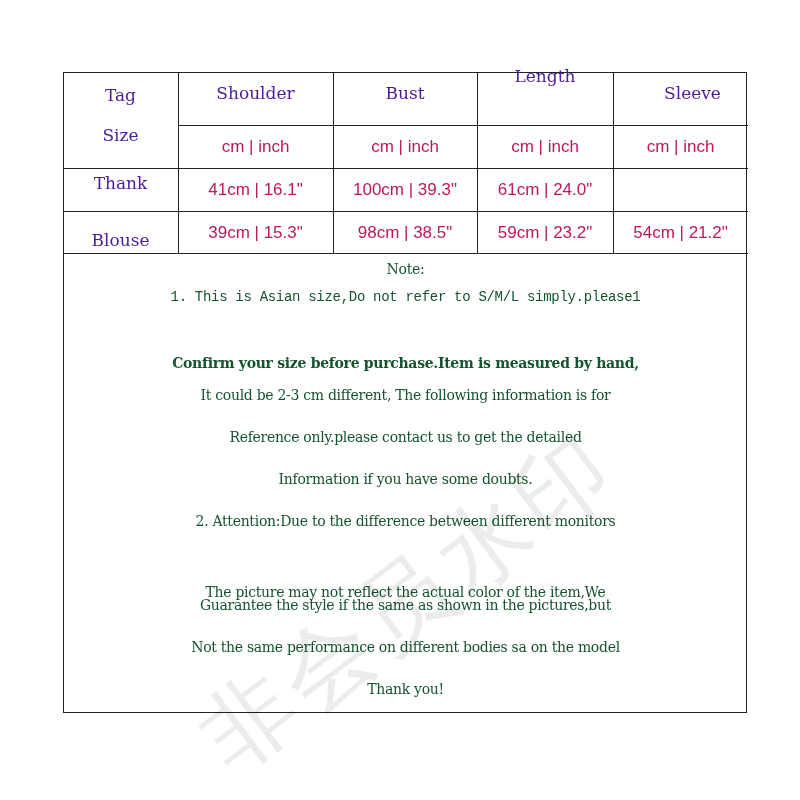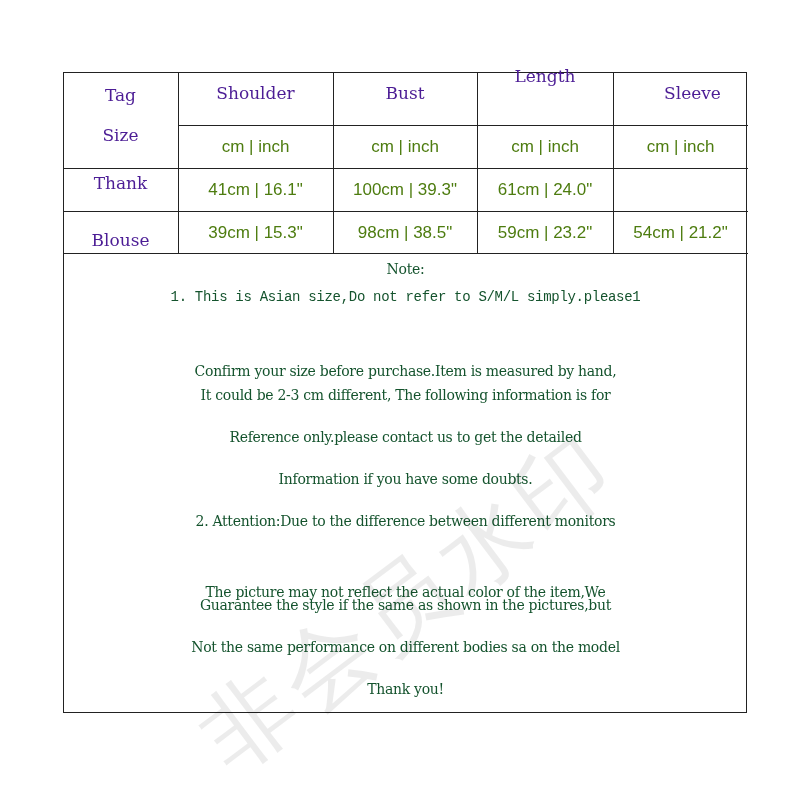--- a/index.html
+++ b/index.html
@@ -2,21 +2,21 @@
 <html><head>
   <meta charset="utf-8">
   <style>
     html, body { margin:0; padding:0; background:#ffffff; }
     body { width:800px; height:800px; position:relative; overflow:hidden; font-family:"DejaVu Serif", serif; color:#111; }
     .frame { position:absolute; left:63px; top:72px; width:684px; height:641px; border:1px solid #222; box-sizing:border-box; }
     .vline { position:absolute; width:1px; background:#222; }
     .hline { position:absolute; height:1px; background:#222; }
     .cell { position:absolute; display:flex; align-items:center; justify-content:center; text-align:center; }
     .serif { font-family:"DejaVu Serif", serif; font-size:17px; color:#4c1d95; }
-    .sans { font-family:"Liberation Sans", sans-serif; font-size:17px; color:#4d7c0f; }
+    .sans { font-family:"Liberation Sans", sans-serif; font-size:17px; color:#be185d; }
     .note-line { position:absolute; left:64px; width:683px; text-align:center; font-family:"DejaVu Serif", serif; font-size:14px; color:#14532d; white-space:nowrap; letter-spacing:-0.3px; }
     .watermark { position:absolute; left:150px; top:500px; font-family:"DejaVu Sans", sans-serif; font-size:92px; color:#000; opacity:0.07; transform:rotate(-37deg); transform-origin:left top; white-space:nowrap; pointer-events:none; letter-spacing:6px; }
   </style>
 </head>
 <body>
 
 <div>
   <div class="frame"></div>
 
   <div class="vline" style="left:178px; top:72px; height:181px;"></div>
@@ -49,21 +49,21 @@
   <div class="cell sans" style="left:613px; top:169px; width:135px; height:42px;"></div>
 
   <div class="cell serif" style="left:63px; top:224px; width:115px; height:32px;">Blouse</div>
   <div class="cell sans" style="left:178px; top:212px; width:155px; height:42px;">39cm | 15.3"</div>
   <div class="cell sans" style="left:333px; top:212px; width:144px; height:42px;">98cm | 38.5"</div>
   <div class="cell sans" style="left:477px; top:212px; width:136px; height:42px;">59cm | 23.2"</div>
   <div class="cell sans" style="left:613px; top:212px; width:135px; height:42px;">54cm | 21.2"</div>
 
   <div class="note-line" style="top:261px;">Note:</div>
   <div class="note-line" style="top:289px;font-family:Liberation Mono, monospace;">1.  This is Asian size,Do not refer to S/M/L simply.please1</div>
-  <div class="note-line" style="top:363px;">Confirm your size before purchase.Item is measured by hand,</div>
+  <div class="note-line" style="top:355px;font-weight:bold;">Confirm your size before purchase.Item is measured by hand,</div>
   <div class="note-line" style="top:387px;">It could be 2-3 cm different, The following information is for</div>
   <div class="note-line" style="top:429px;">Reference only.please contact us to get the detailed</div>
   <div class="note-line" style="top:471px;">Information if you have some doubts.</div>
   <div class="note-line" style="top:513px;">2.  Attention:Due to the difference between different monitors</div>
   <div class="note-line" style="top:584px;">The picture may not reflect the actual color of the item,We</div>
   <div class="note-line" style="top:597px;">Guarantee the style if the same as shown in the pictures,but</div>
   <div class="note-line" style="top:639px;">Not the same performance on different bodies sa on the model</div>
   <div class="note-line" style="top:681px;">Thank you!</div>
 
   <div class="watermark" style="left:175px; top:700px;">非会员水印</div>

